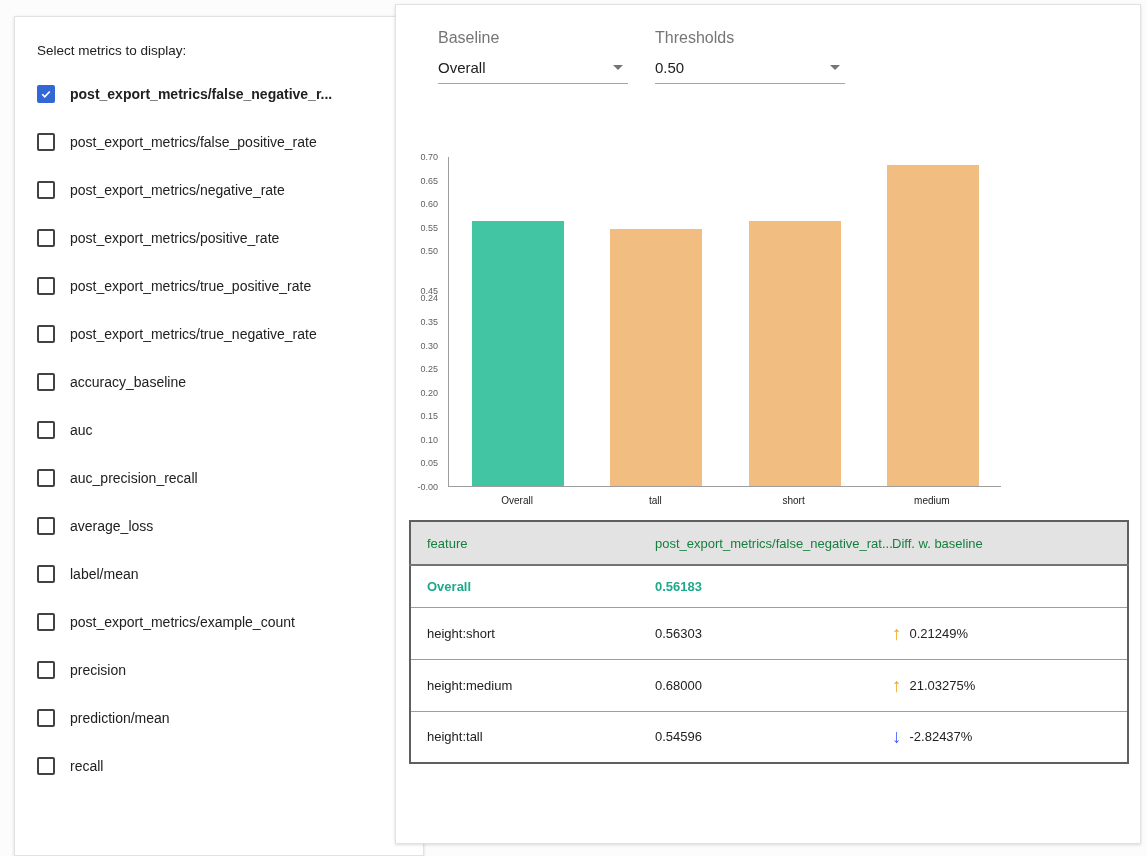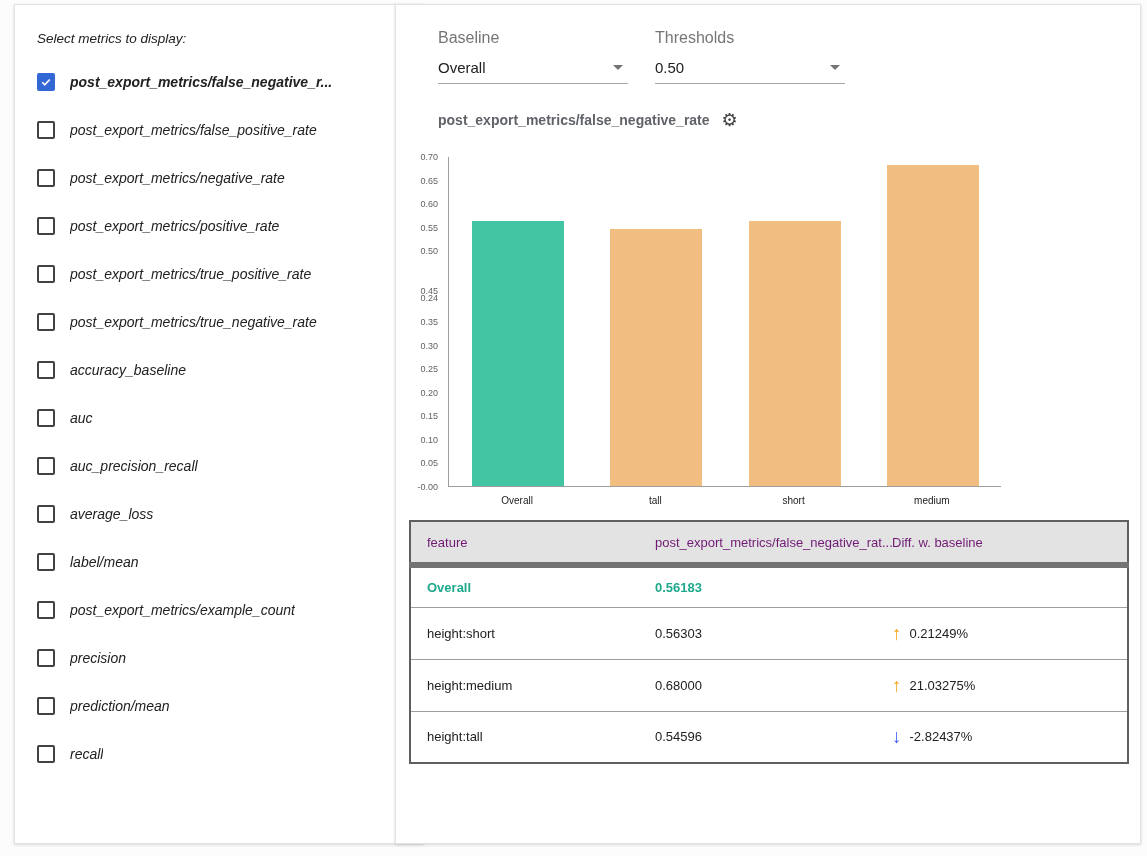--- a/index.html
+++ b/index.html
@@ -10,21 +10,21 @@
     position: relative;
     overflow: hidden;
   }
   .card {
     position: absolute;
     background: #ffffff;
     border: 1px solid #e2e2e2;
     box-shadow: 0 1px 3px rgba(0,0,0,0.14);
   }
   
-  #left-card { left: 14px; top: 4px; width: 410px; height: 840px; padding: 20px 20px 0 20px; font-style: italic; }
+  #left-card { left: 14px; top: 16px; width: 410px; height: 840px; padding: 20px 20px 0 20px; }
   .panel-title { font-size: 13.5px; color: #212121; margin: 6px 0 12px 2px; }
   .metric-item { display: flex; align-items: center; height: 48px; gap: 15px; cursor: pointer; padding-left: 2px; }
   .checkbox {
     width: 18px; height: 18px; flex: none;
     border: 2px solid #424242; border-radius: 2px;
     background: #fff; display: flex; align-items: center; justify-content: center;
   }
   .checkbox.checked { background: #3367d6; border-color: #3367d6; }
   .metric-label { font-size: 14px; color: #212121; white-space: nowrap; overflow: hidden; text-overflow: ellipsis; }
   .metric-label.bold { font-weight: bold; }
@@ -59,23 +59,23 @@
   .bar { position: absolute; bottom: 0; cursor: pointer; }
   .xlabels { position: absolute; left: 52px; top: 350px; width: 553px; height: 14px; }
   .xlabel { position: absolute; text-align: center; font-size: 10px; color: #212121; }
   
   .metrics-table {
     position: absolute; left: 13px; top: 515px; width: 720px;
     border-collapse: collapse; border: 2px solid #5f5f5f;
     font-size: 13px; table-layout: fixed;
   }
   .metrics-table th {
-    background: #e3e3e3; color: #701a75; font-weight: normal;
+    background: #e3e3e3; color: #15803d; font-weight: normal;
     text-align: left; height: 44px; padding-left: 16px;
-    border-bottom: 6px solid #737373;
+    border-bottom: 2px solid #737373;
   }
   .metrics-table th:nth-child(1) { width: 229px; }
   .metrics-table th:nth-child(2) { width: 237px; }
   .metrics-table td {
     height: 52px; padding-left: 16px; color: #212121;
     border-bottom: 1px solid #9e9e9e; background: #fff;
   }
   .metrics-table tr:last-child td { border-bottom: none; }
   .metrics-table tr.baseline td { font-weight: bold; height: 42px; }
   .diff-wrap { display: inline-flex; align-items: center; gap: 8px; }
@@ -165,24 +165,20 @@
   </div>
 
   <div class="control-group" id="threshold-group">
     <div class="control-label">Thresholds</div>
     <div class="control-value">
       <span>0.50</span>
       <span class="dd-arrow"></span>
     </div>
   </div>
 
-  <div class="chart-title-row">
-    <span class="chart-title">post_export_metrics/false_negative_rate</span>
-    <span class="gear">⚙</span>
-  </div>
 
   <div class="chart">
     <div class="yaxis" id="yaxis">
         <div class="ytick" style="top: -4px; text-align: center;">0.70</div>
         <div class="ytick" style="top: 19.5714px;">0.65</div>
         <div class="ytick" style="top: 43.1429px;">0.60</div>
         <div class="ytick" style="top: 66.7143px;">0.55</div>
         <div class="ytick" style="top: 90.2857px;">0.50</div>
         <div class="ytick" style="top: 130px;">0.45</div>
         <div class="ytick" style="top: 137.429px;">0.24</div>

